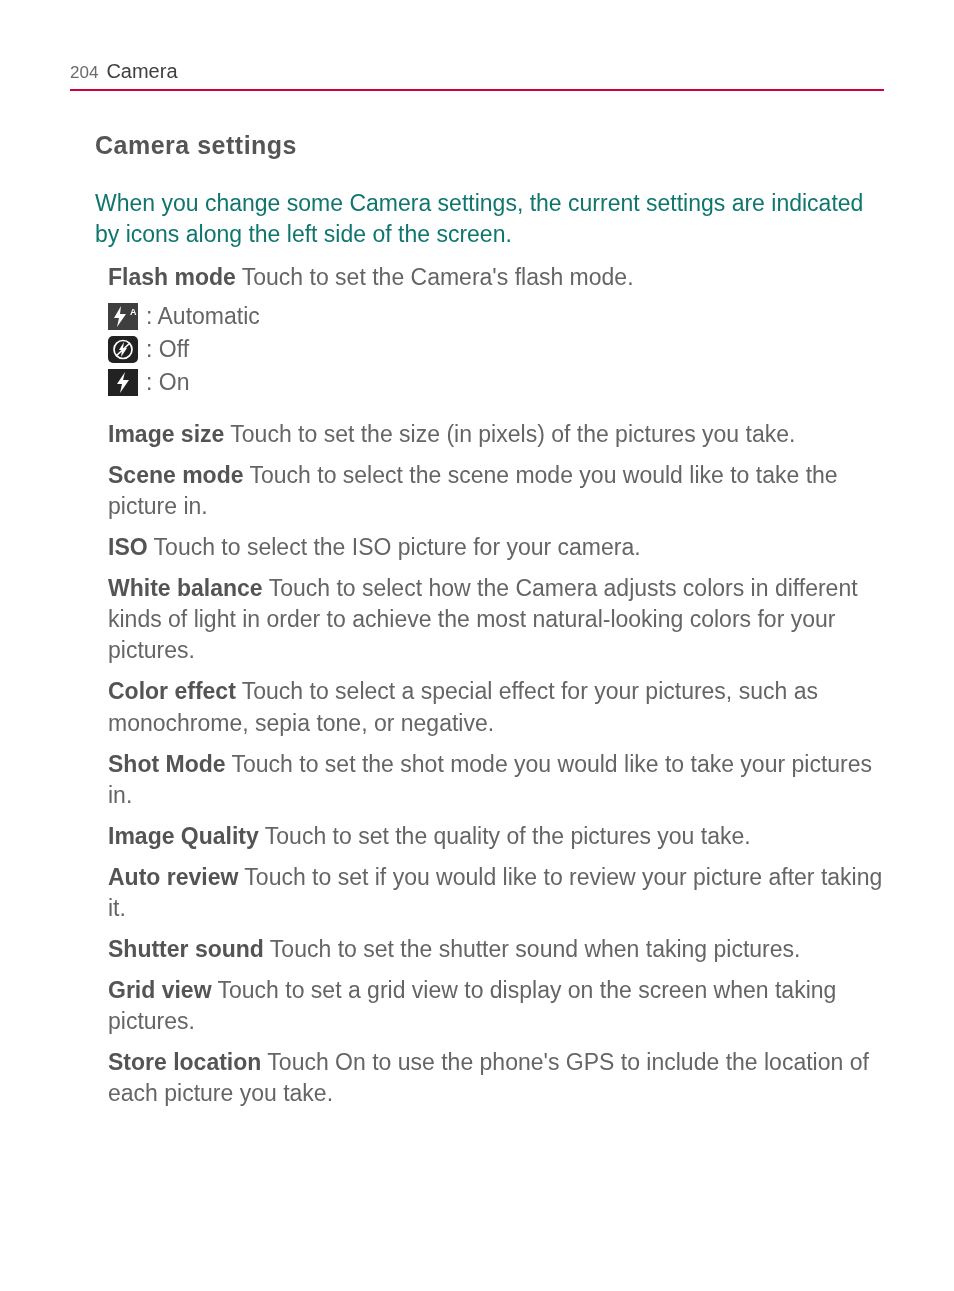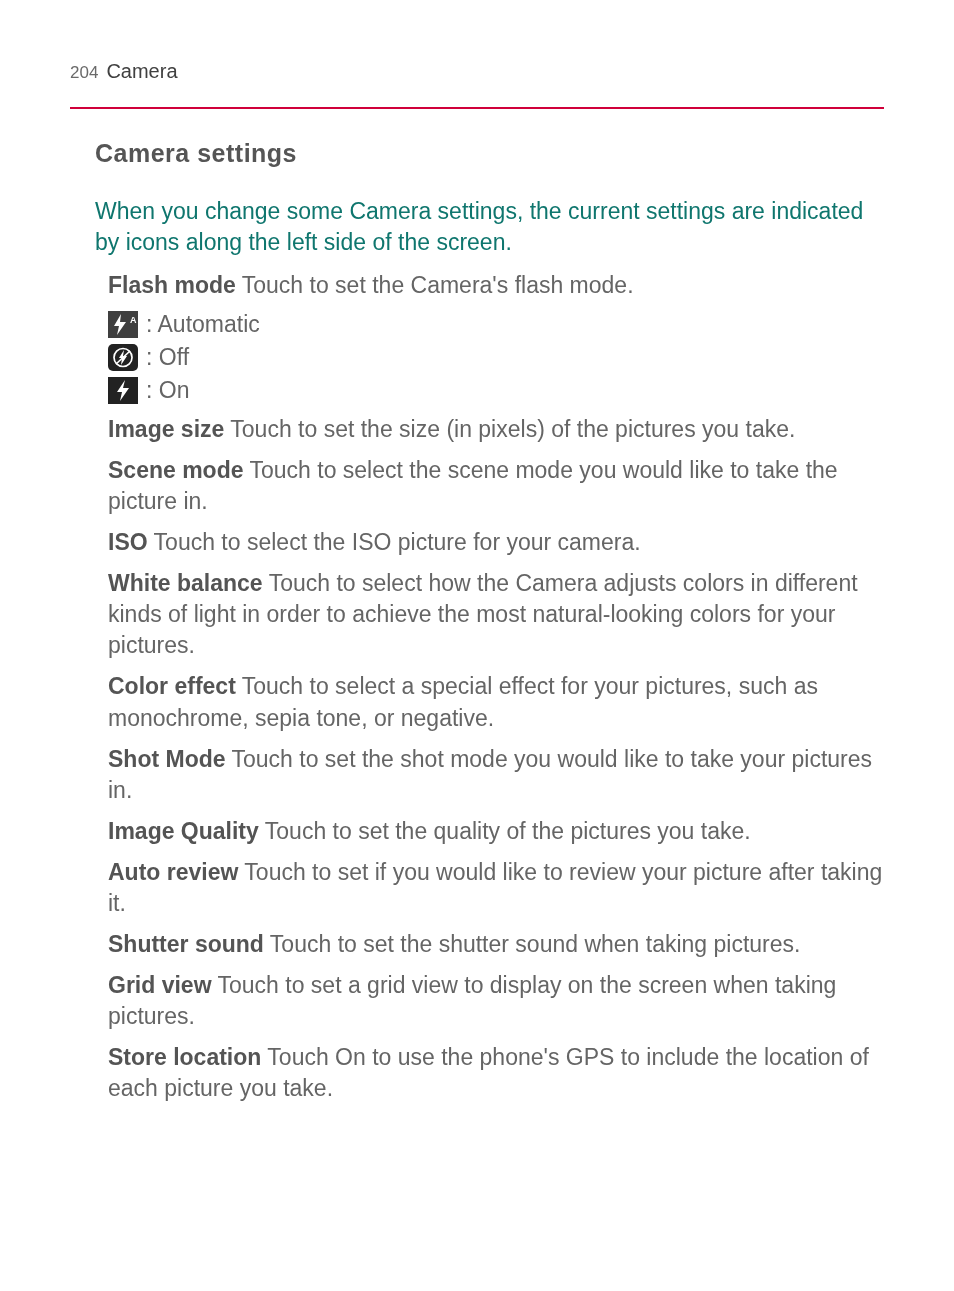--- a/index.html
+++ b/index.html
@@ -8,22 +8,22 @@
     height: 1291px;
     background: #fff;
     font-family: Arial, Helvetica, sans-serif;
     color: #545454;
     padding: 60px 70px 40px 70px;
   }
   .header {
     display: flex;
     align-items: baseline;
     border-bottom: 2px solid #d0003a;
-    padding-bottom: 24px;
-    margin-bottom: 30px;
+    padding-bottom: 6px;
+    margin-bottom: 40px;
   }
   .page-number {
     font-size: 17px;
     color: #6a6a6a;
     margin-right: 8px;
   }
   .header-title {
     font-size: 20px;
     color: #404040;
   }
@@ -102,21 +102,21 @@
       <svg width="30" height="27" viewBox="0 0 30 27">
         <rect x="0" y="0" width="30" height="27" rx="5" ry="5" fill="#222"></rect>
         <circle cx="15" cy="13.5" r="9" fill="none" stroke="#fff" stroke-width="1.7"></circle>
         <path d="M16 6 L11 14 L14 14 L13 21 L19 12 L15 12 Z" fill="#fff"></path>
         <line x1="8" y1="20" x2="22" y2="7" stroke="#fff" stroke-width="1.7"></line>
       </svg>
     </span>
     <span> : Off</span>
   </div>
 
-  <div class="icon-row" style="margin-bottom:10px;">
+  <div class="icon-row" style="margin-bottom:23px;">
     <span class="icon-box">
       <svg width="30" height="27" viewBox="0 0 30 27">
         <rect x="0" y="0" width="30" height="27" fill="#222"></rect>
         <path d="M17 3 L9 15 L14 15 L12 24 L21 11 L15 11 Z" fill="#fff"></path>
       </svg>
     </span>
     <span> : On</span>
   </div>
 
   <p class="para"><strong>Image size</strong><span> Touch to set the size (in pixels) of the pictures you take.</span></p>

